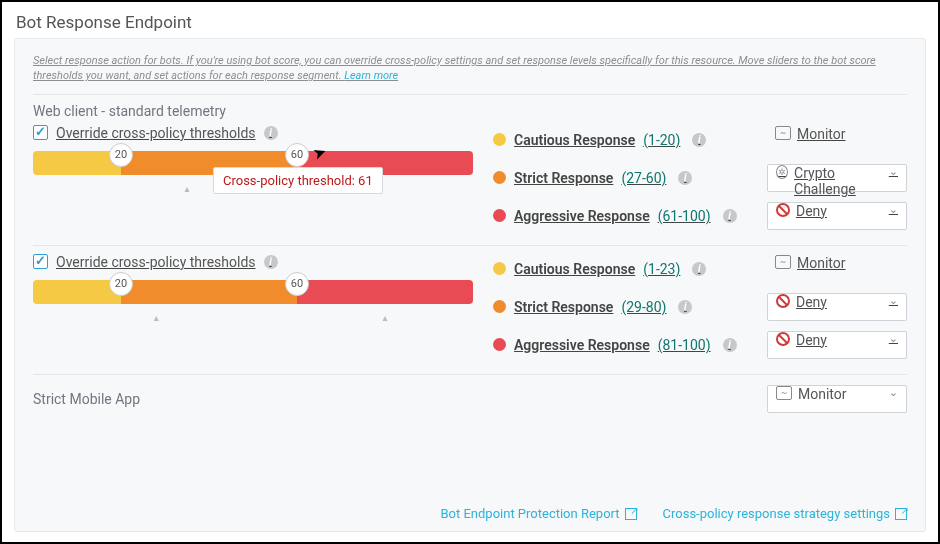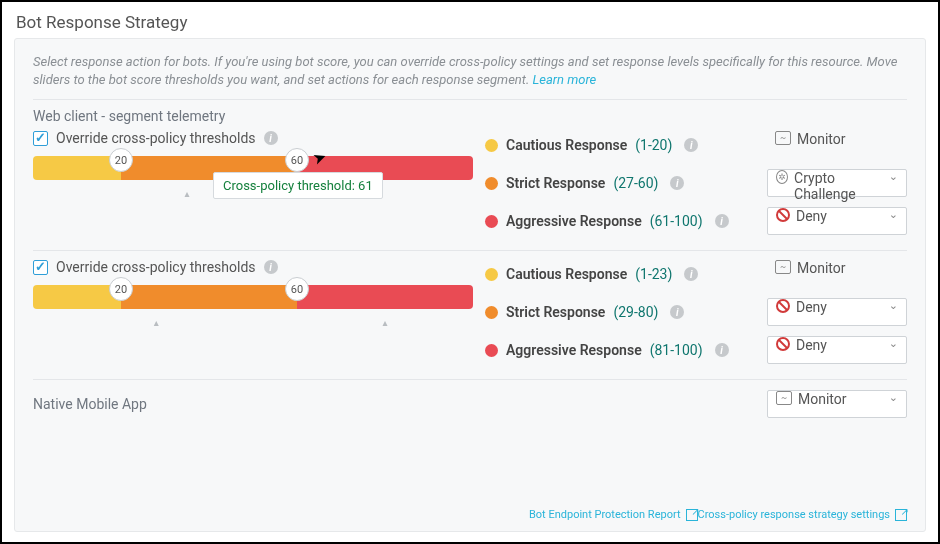--- a/index.html
+++ b/index.html
@@ -29,41 +29,43 @@
     border-radius: 3px;
     padding: 14px 18px 10px 18px;
     flex: 1;
     display: flex;
     flex-direction: column;
     overflow: hidden;
   }
   .desc {
     color: #8a8f94;
     font-style: italic;
-    font-size: 13px;
+    font-size: 11px;
     line-height: 1.4;
     margin-bottom: 10px;
+    text-decoration: underline;
   }
   .link { color: #2ab4d9; font-style: italic; cursor: pointer; }
 
   .section {
     border-top: 1px solid #e4e6e9;
     padding-top: 8px;
     padding-bottom: 6px;
   }
   .section:first-of-type { border-top: 1px solid #e4e6e9; }
   .section-header {
     color: #707780;
     font-size: 14px;
     margin-bottom: 6px;
   }
   .row {
     display: flex;
     align-items: flex-start;
-    gap: 12px;
+    gap: 20px;
+    text-decoration: underline;
   }
   .left {
     flex: 0 0 440px;
     position: relative;
   }
   .right {
     flex: 1;
   }
 
   .override {
@@ -134,21 +136,21 @@
     color: #b9bdc1;
     transform: translateX(-50%);
   }
   .tooltip {
     position: absolute;
     top: 42px; left: 180px;
     background: #fff;
     border: 1px solid #d6dade;
     padding: 5px 9px;
     font-size: 13px;
-    color: #15803d;
+    color: #b91c1c;
     border-radius: 2px;
     white-space: nowrap;
   }
   .cursor {
     position: absolute;
     top: 18px; left: 280px;
     font-size: 16px;
     color: #000;
     transform: rotate(-20deg);
   }
@@ -243,22 +245,23 @@
   }
   .native-row .label {
     color: #707780;
     font-size: 14px;
   }
 
   .footer-links {
     margin-top: auto;
     display: flex;
     justify-content: flex-end;
+    gap: 26px;
     padding-top: 10px;
-    font-size: 11px;
+    font-size: 13px;
   }
   .foot-link {
     color: #2ab4d9;
     cursor: pointer;
     display: inline-flex;
     align-items: center;
     gap: 5px;
   }
   .ext-icon {
     width: 12px; height: 12px;
@@ -270,28 +273,28 @@
     position: absolute;
     top: -4px; right: -3px;
     font-size: 10px;
     color: #2ab4d9;
   }
 </style>
 </head>
 <body>
 
 <div class="outer">
-  <div class="title">Bot Response Strategy</div>
+  <div class="title">Bot Response Endpoint</div>
   <div class="panel">
     <div class="desc">
       <span>Select response action for bots. If you're using bot score, you can override cross-policy settings and set response levels specifically for this resource. Move sliders to the bot score thresholds you want, and set actions for each response segment. </span><span class="link">Learn more</span>
     </div>
 
     <div class="section">
-      <div class="section-header">Web client - segment telemetry</div>
+      <div class="section-header">Web client - standard telemetry</div>
       <div class="row">
         <div class="left">
           <div class="override">
             <span class="checkbox checked"></span>
             <span>Override cross-policy thresholds</span>
             <span class="info-icon">i</span>
           </div>
           <div class="slider">
             <div class="seg yellow" style="left:0;width:20%"></div>
             <div class="seg orange" style="left:20%;width:40%"></div>
@@ -394,21 +397,21 @@
               <span class="mini-icon deny-icon"></span>
               <span>Deny</span>
               <span class="chevron">⌄</span>
             </div>
           </div>
         </div>
       </div>
     </div>
 
     <div class="native-row">
-      <span class="label">Native Mobile App</span>
+      <span class="label">Strict Mobile App</span>
       <div class="action-box select" style="margin-left:auto">
         <span class="mini-icon monitor-icon"></span>
         <span>Monitor</span>
         <span class="chevron">⌄</span>
       </div>
     </div>
 
     <div class="footer-links">
       <span class="foot-link">
         <span>Bot Endpoint Protection Report</span>

